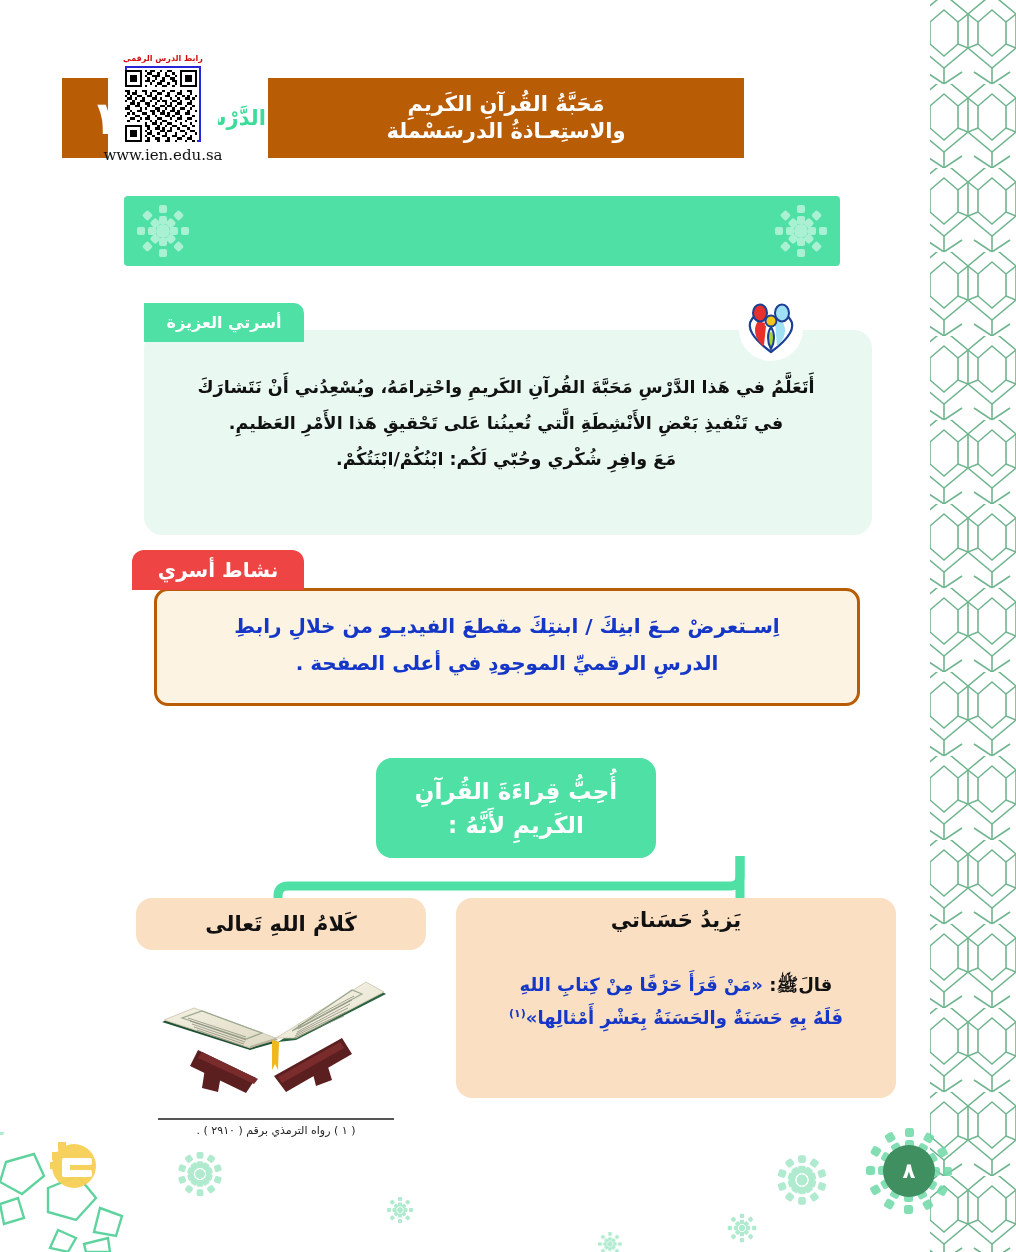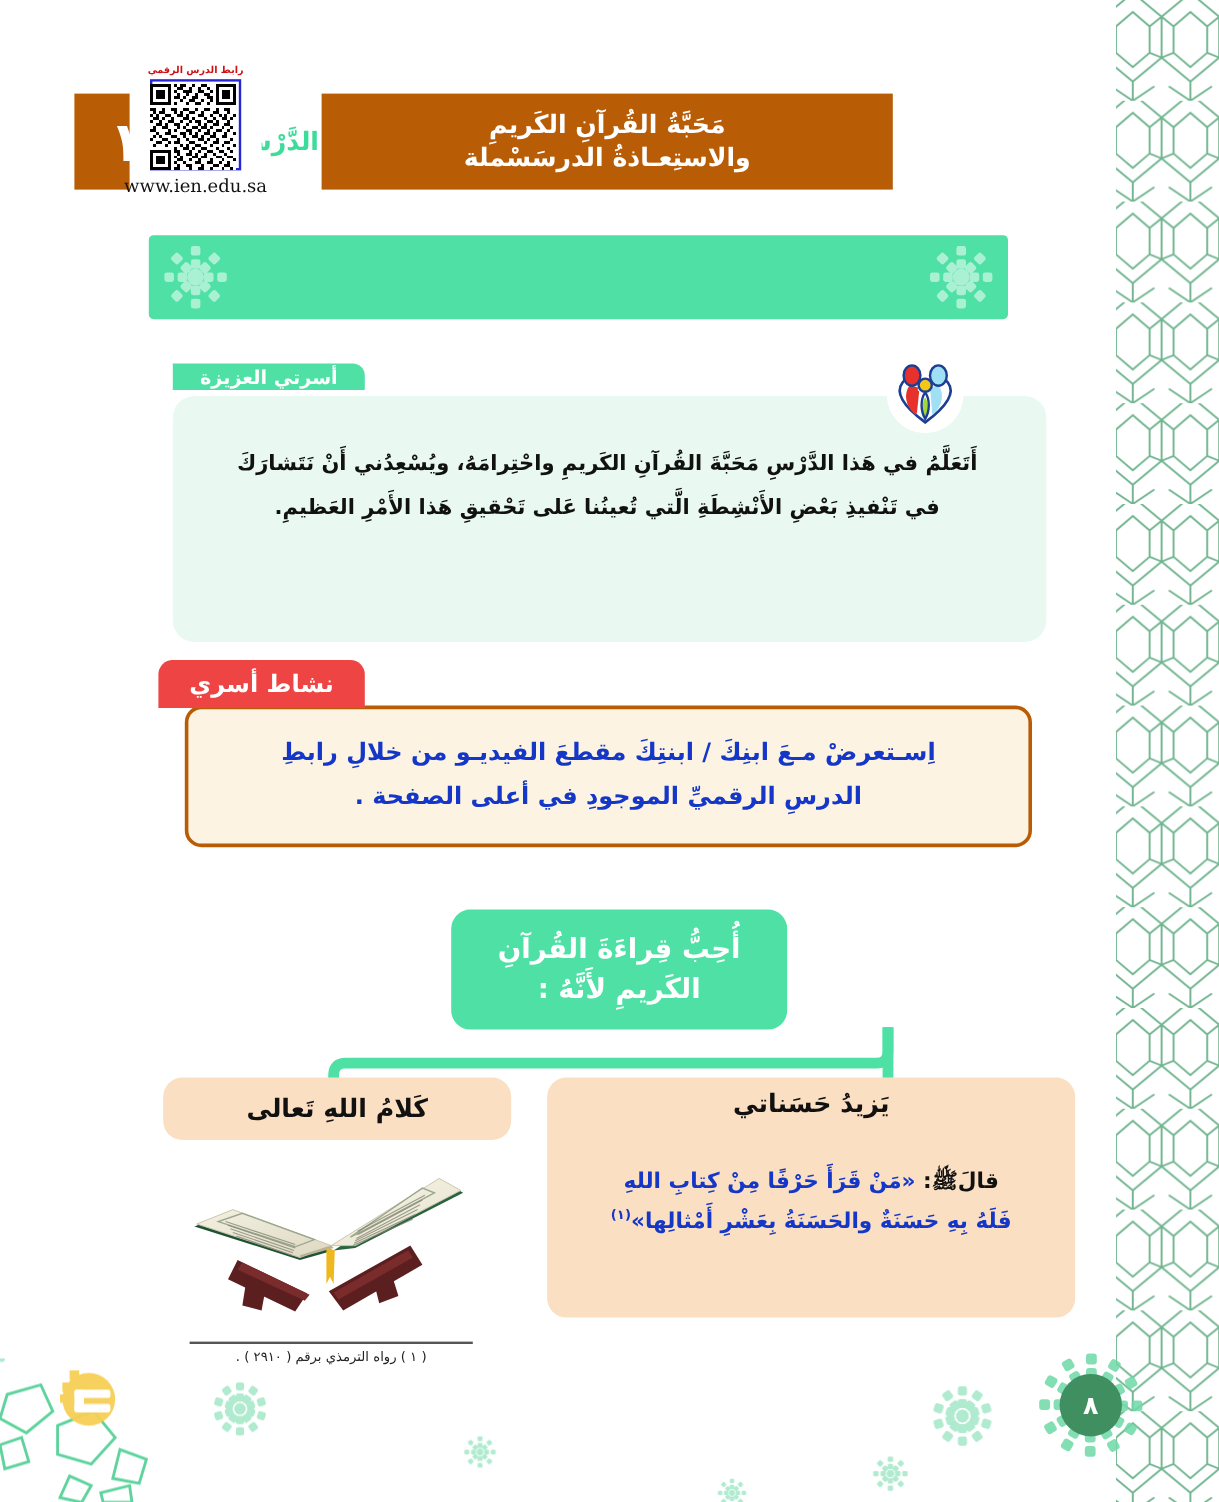--- a/index.html
+++ b/index.html
@@ -122,21 +122,21 @@
     width: 66px; height: 66px;
     opacity: .95;
   }
   .medallion.right { right: 6px; }
   .medallion.left  { left: 6px; }
 
   
   .family-tab {
     position: absolute;
     top: 303px; right: 712px;
-    width: 160px; height: 22px;
+    width: 160px; height: 39px;
     background: #4ee0a4;
     border-radius: 0 10px 0 0;
     display: flex; align-items: center; justify-content: center;
     color: #ffffff;
     font-size: 16px;
     font-weight: bold;
     z-index: 3;
   }
   .family-box {
     position: absolute;
@@ -600,20 +600,21 @@
       <ellipse cx="22" cy="17" rx="7" ry="8.5" fill="#e8312a" stroke="#1c3f94" stroke-width="2"></ellipse>
       <ellipse cx="44" cy="17" rx="7" ry="8.5" fill="#9fe0f5" stroke="#1c3f94" stroke-width="2"></ellipse>
       <circle cx="33" cy="25" r="5.5" fill="#f5c518" stroke="#1c3f94" stroke-width="2"></circle>
       <path d="M33 31 C29 37 29 46 33 53 C37 46 37 37 33 31 Z" fill="none" stroke="#1c3f94" stroke-width="2"></path>
     </svg>
   </div>
 
   <div class="family-text">
     <p>أَتَعَلَّمُ في هَذا الدَّرْسِ مَحَبَّةَ القُرآنِ الكَريمِ واحْتِرامَهُ، ويُسْعِدُني أَنْ نَتَشارَكَ</p>
     <p>في تَنْفيذِ بَعْضِ الأَنْشِطَةِ الَّتي تُعينُنا عَلى تَحْقيقِ هَذا الأَمْرِ العَظيمِ.</p>
+    <p>مَعَ وافِرِ شُكْري وحُبّي لَكُم: ابْنُكُمْ/ابْنَتُكُمْ.</p>
   </div>
 
   <div class="activity-box"></div>
   <div class="activity-tab">نشاط أسري</div>
   <div class="activity-text">
     <p>اِسـتعرضْ مـعَ ابنِكَ / ابنتِكَ مقطعَ الفيديـو من خلالِ رابطِ</p>
     <p>الدرسِ الرقميِّ الموجودِ في أعلى الصفحة .</p>
   </div>
 
   <div class="flow-root">

